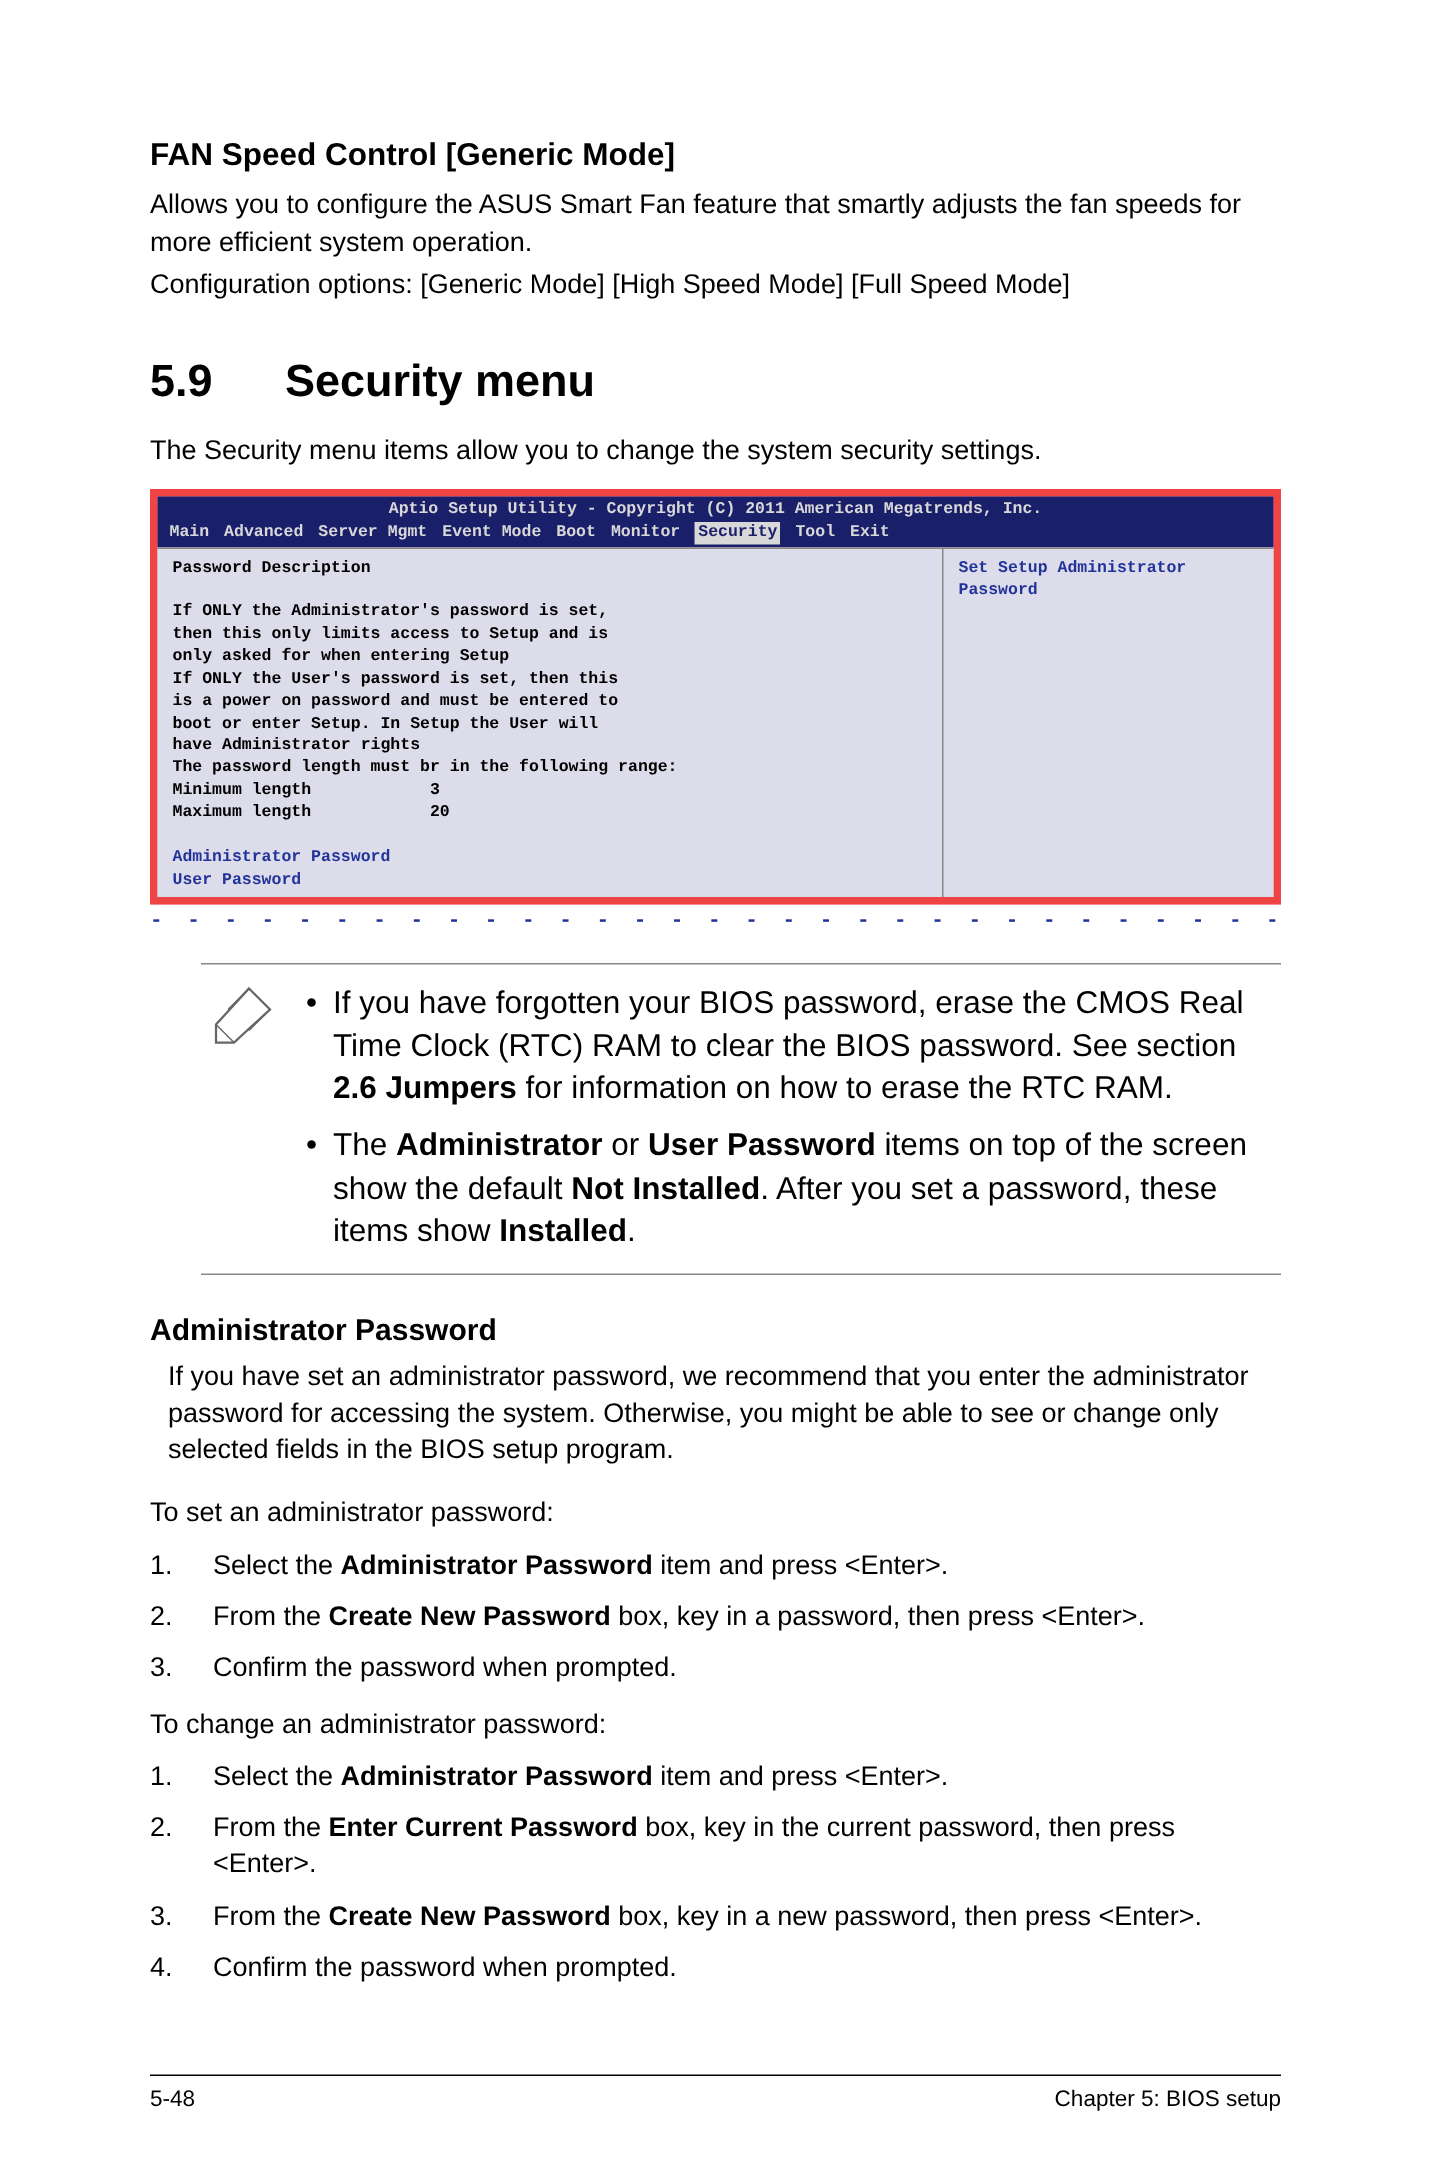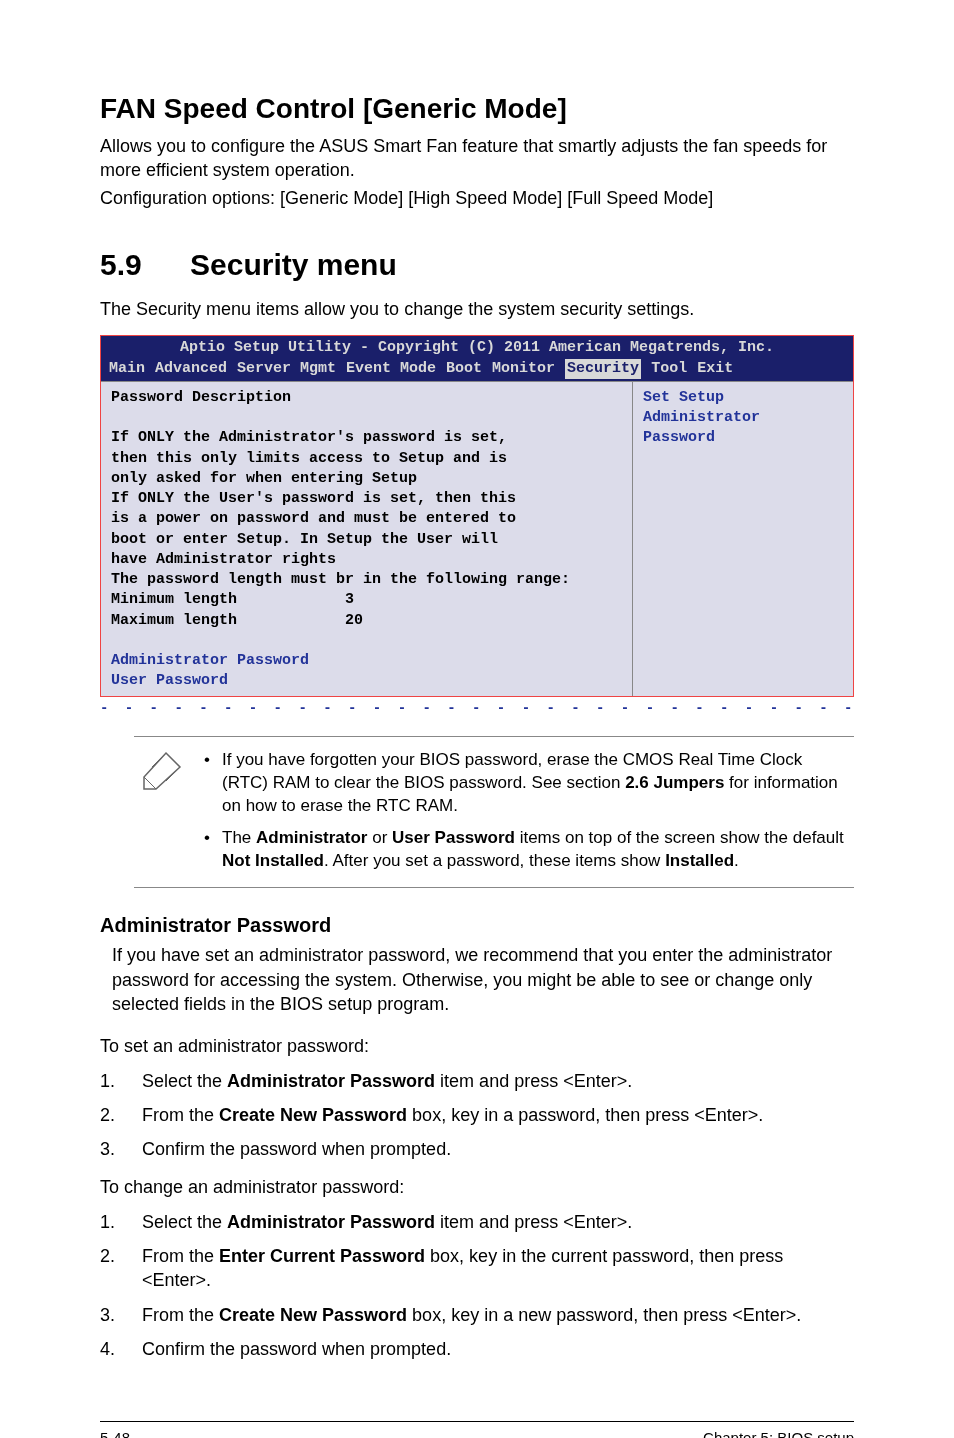--- a/index.html
+++ b/index.html
@@ -7,40 +7,40 @@
     font-family: Arial, Helvetica, sans-serif;
     color: #000;
     background: #fff;
     width: 954px;
     margin: 0 auto;
     padding: 90px 100px 40px 100px;
     font-size: 18px;
     line-height: 1.35;
   }
   h3.section-sub {
-    font-size: 28px;
+    font-size: 21px;
     font-weight: bold;
     margin-bottom: 6px;
   }
   p.body-text { margin-bottom: 4px; }
   h2.menu-heading {
     font-size: 30px;
     font-weight: bold;
     margin-top: 34px;
     margin-bottom: 12px;
   }
   .menu-heading .num { display:inline-block; width: 90px; }
   .intro { margin-bottom: 14px; }
 
   
   .bios-box {
-    border: 1px solid #ef4444;
+    border: 5px solid #ef4444;
     background: #f9a8d4;
     font-family: "Courier New", monospace;
-    font-size: 15px;
+    font-size: 11px;
     color: #d8d8d8;
     margin-bottom: 2px;
   }
   .bios-title {
     background: #1a1f6a;
     color: #d8d8d8;
     text-align: center;
     font-weight: bold;
     padding: 2px 0 0 0;
   }
@@ -92,21 +92,21 @@
   }
 
   
   .note-block {
     display: flex;
     gap: 20px;
     border-top: 1px solid #888;
     border-bottom: 1px solid #888;
     padding: 12px 8px 14px 8px;
     margin: 0 0 24px 34px;
-    font-size: 17px;
+    font-size: 21px;
   }
   .note-icon {
     width: 42px;
     flex-shrink: 0;
     padding-top: 2px;
   }
   .note-icon svg { width: 40px; height: 40px; }
   .note-text ul { list-style: none; }
   .note-text li { position: relative; padding-left: 18px; margin-bottom: 10px; }
   .note-text li::before { content: "•"; position: absolute; left: 0; top: 0; }

